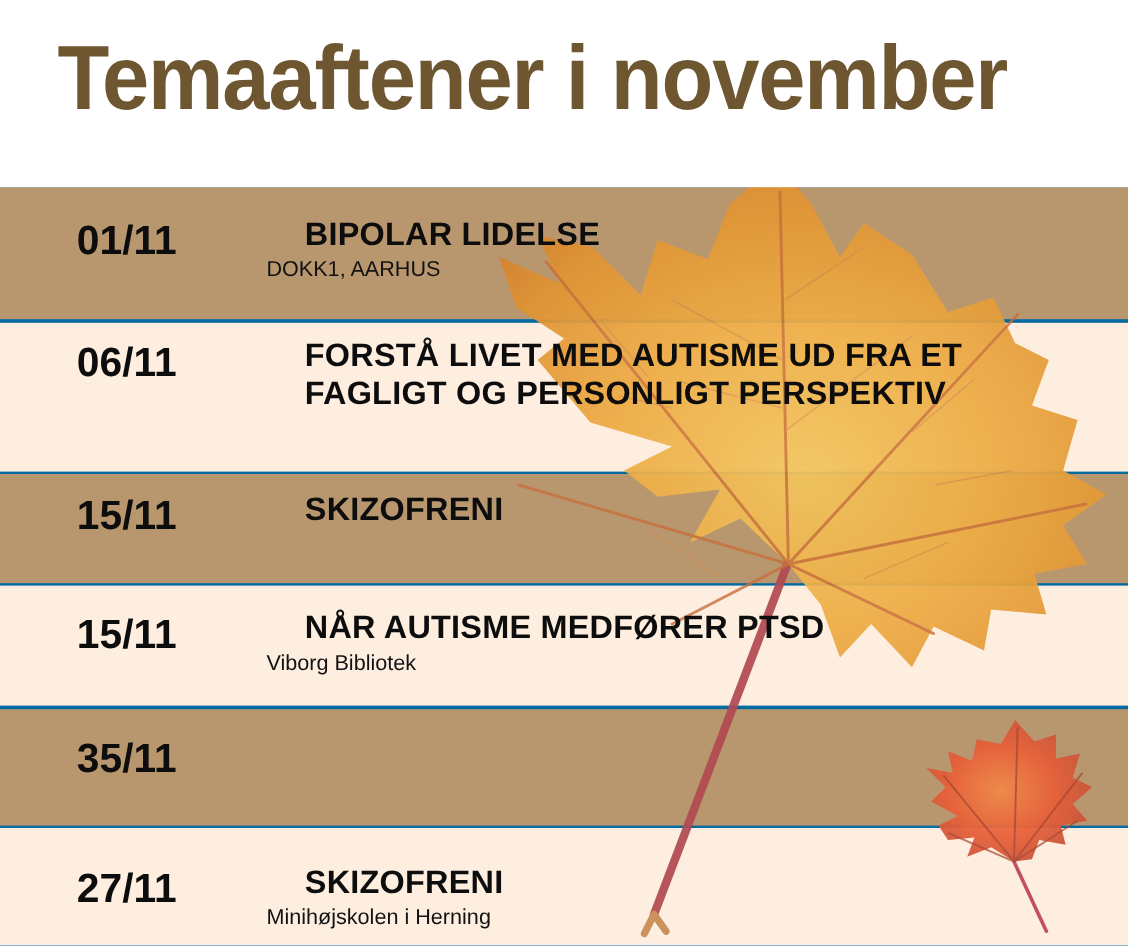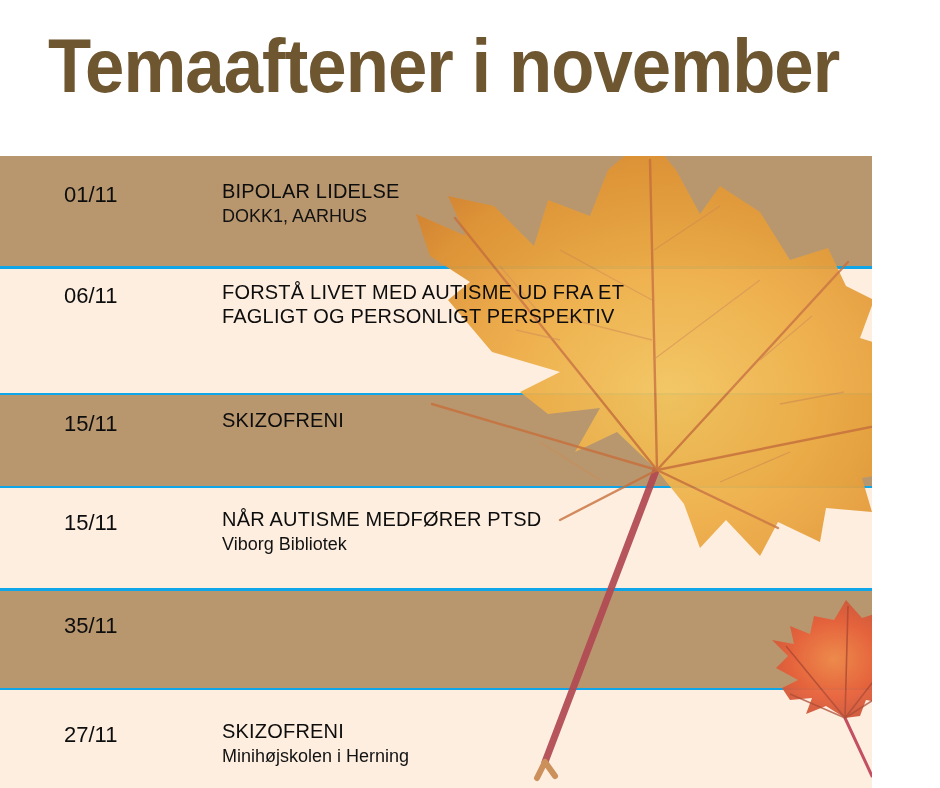--- a/index.html
+++ b/index.html
@@ -4,22 +4,22 @@
 <style>
   html,body{margin:0;padding:0;}
   body{
     width:940px;height:788px;
     background:#ffffff;
     font-family:"Liberation Sans", sans-serif;
     overflow:hidden;
   }
   #poster{
     position:relative;
-    width:872px;height:788px;
-    background:#0ea5e9;
+    width:940px;height:788px;
+    background:#0369a1;
     overflow:hidden;
   }
 
   
   #header{
     position:absolute;left:0;top:0;width:940px;height:156px;
     background:#ffffff;
     z-index:5;
   }
   #poster-title{
@@ -42,30 +42,31 @@
   #rows{position:absolute;left:0;top:0;width:940px;height:788px;z-index:1;}
   .row{position:absolute;left:0;width:940px;}
   .row.brown{background:#b8976f;}
   .row.cream{background:#fdeee0;}
 
   
   #textlayer{position:absolute;left:0;top:0;width:940px;height:788px;z-index:4;}
   .rowtext{position:absolute;left:0;width:940px;}
   .date{
     position:absolute;left:64px;
-    font-size:22px;font-weight:400;color:#0d0d0d;
+    font-size:34px;font-weight:700;color:#0d0d0d;
     letter-spacing:0px;
     white-space:nowrap;
   }
   .evt{position:absolute;left:222px;right:10px;}
   .evt-title{
-    font-size:20px;font-weight:400;color:#0d0d0d;
+    font-size:27px;font-weight:700;color:#0d0d0d;
     line-height:1.18;
     letter-spacing:0.2px;
     white-space:pre-line;
+    margin-left:32px;
   }
   .evt-sub{
     font-size:18px;font-weight:400;color:#121212;
     line-height:1.2;
     margin-top:2px;
   }
 </style>
 </head>
 <body>
 

